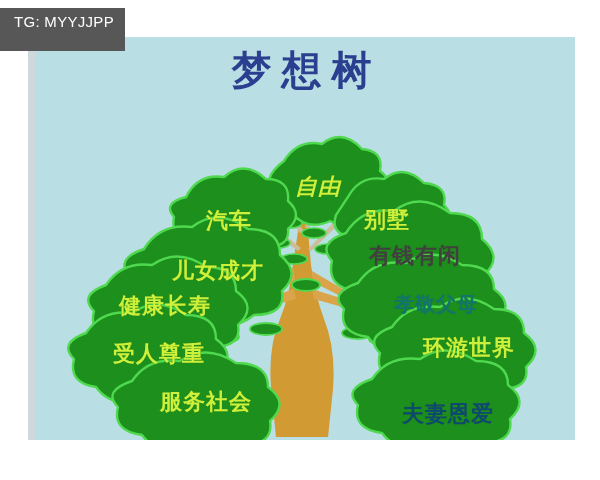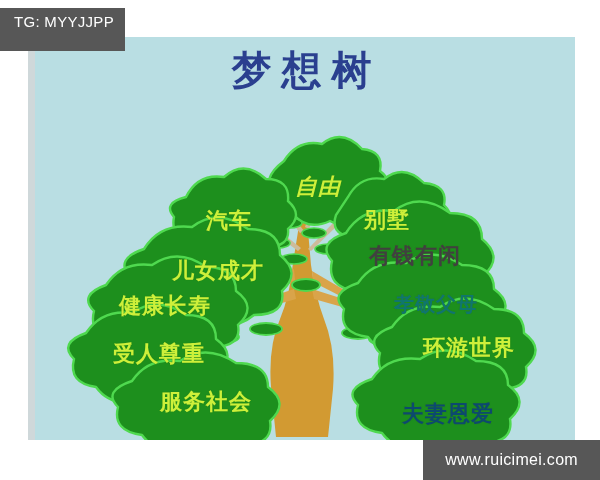--- a/index.html
+++ b/index.html
@@ -160,15 +160,14 @@
         <div class="leaf-label" style="left: 408px; top: 267px; font-size: 20px; color: #0f766e;">孝敬父母</div>
         <div class="leaf-label" style="left: 131px; top: 317px; font-size: 22px; color: rgb(205, 240, 58);">受人尊重</div>
         <div class="leaf-label" style="left: 441px; top: 311px; font-size: 22px; color: rgb(205, 240, 58);">环游世界</div>
         <div class="leaf-label" style="left: 178px; top: 365px; font-size: 22px; color: rgb(205, 240, 58);">服务社会</div>
         <div class="leaf-label" style="left: 420px; top: 361px; font-size: 22px; color: #0c4a6e; margin-top: 16px;">夫妻恩爱</div>
       </div>
   </div>
 
   <div class="tag" id="tag-tl">TG: MYYJJPP</div>
 
-  <div class="tag" id="tag-br">www.ruicimei.com</div>
 
 </div>
 
 </body></html>

